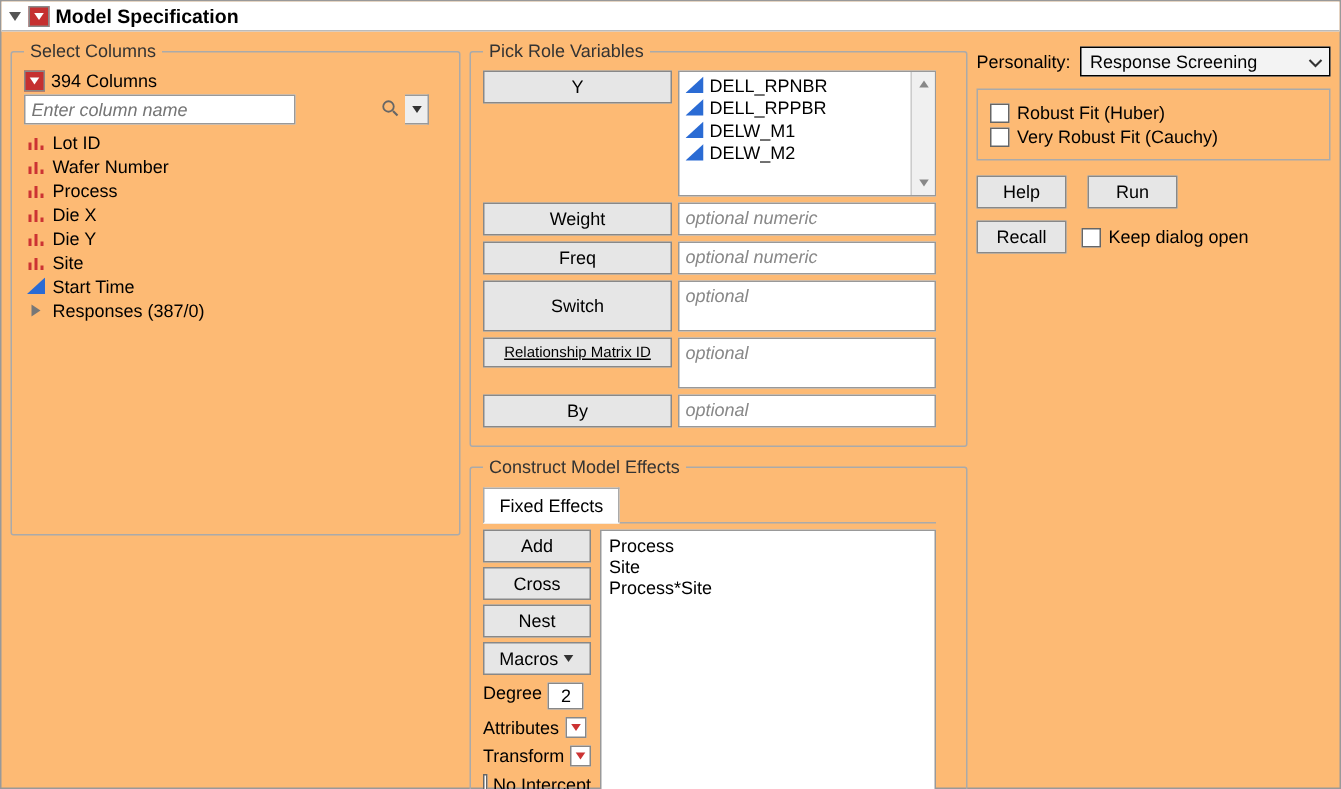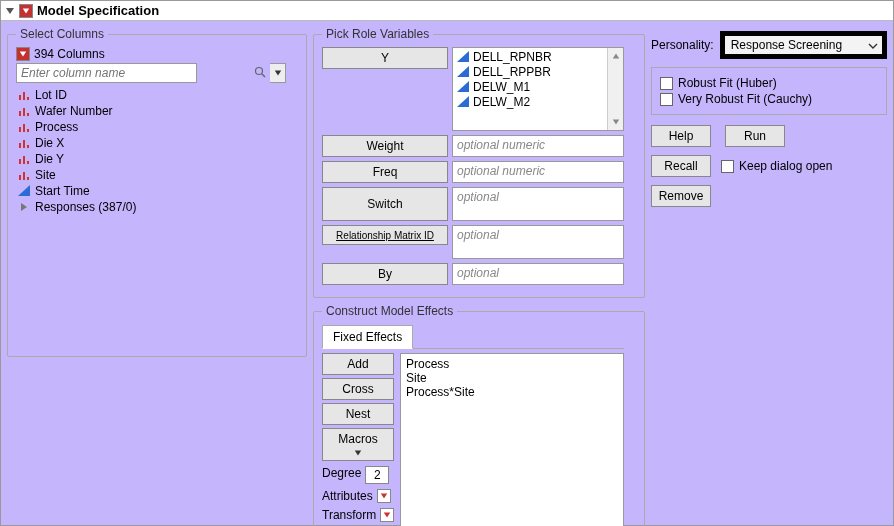--- a/index.html
+++ b/index.html
@@ -1,17 +1,17 @@
 <!DOCTYPE html>
 <html><head>
 <meta charset="utf-8">
 <style>
   * { box-sizing: border-box; font-family: "Segoe UI", Arial, sans-serif; font-size: 12px; }
   body { margin: 0; padding: 0; background: #fff; }
-  .window { width: 894px; height: 526px; background: #c4b5fd; border: 1px solid #999; display:flex; flex-direction:column; }
+  .window { width: 894px; height: 526px; background: #fdba74; border: 1px solid #999; display:flex; flex-direction:column; }
   .titlebar { display:flex; align-items:center; gap:4px; padding:2px 4px; background:#fff; border-bottom:1px solid #bbb;}
   .titlebar .disclosure { width:10px; height:10px; display:inline-flex; align-items:center; justify-content:center;}
   .red-btn { width:14px; height:14px; background:#c53030; border:1px solid #888; display:inline-flex; align-items:center; justify-content:center; }
   .red-btn svg { width:8px; height:8px; }
   .title-text { font-weight:bold; font-size:13px; }
   .content { flex:1; display:flex; padding:6px 6px 6px 6px; gap:6px; }
   fieldset { border:1px solid #aaa; border-radius:2px; padding:6px 20px 8px 8px; margin:0; position:relative;}
   fieldset > legend { padding:0 4px; font-size:12px; color:#333; }
   .col-left { width:300px; display:flex; flex-direction:column; }
   .col-mid { flex:1; display:flex; flex-direction:column; gap:6px; }
@@ -46,21 +46,21 @@
   .tab.inactive { color:#888; background:#f3f3f3;}
   .eff-body { display:flex; gap:6px; }
   .eff-btns { width:72px; display:flex; flex-direction:column; gap:3px;}
   .eff-btn { border:1px solid #888; background:#e6e6e6; text-align:center; padding:3px 2px; cursor:pointer; font-size:12px;}
   .eff-ctrl-row { display:flex; gap:4px; margin-top:2px; font-size:12px;}
   .deg-input { width:24px; border:1px solid #888; text-align:center; padding:1px;}
   .mini-red { width:14px; height:14px; border:1px solid #888; background:#fff; display:inline-flex; align-items:center; justify-content:center;}
   .eff-list { flex:1; border:1px solid #999; background:#fff; padding:3px 5px; height:175px;}
   
   .pers-row { display:flex; align-items:center; gap:6px; margin-bottom:4px;}
-  .pers-select { flex:1; border:5px solid #000000; background:#f3f3f3; padding:2px 1px 2px 6px; position:relative;}
+  .pers-select { flex:1; border:1px solid #000000; background:#f3f3f3; padding:2px 1px 2px 6px; position:relative;}
   .pers-select .caret { position:absolute; right:4px; top:5px;}
   .chk-row { display:flex; align-items:center; gap:5px; margin:2px 0 2px 0;}
   .chk { width:13px; height:13px; border:1px solid #666; background:#fff; display:inline-block;}
   .btn-row { display:flex; gap:14px; margin-top:6px; margin-bottom:4px;}
   .std-btn { border:1px solid #888; background:#e6e6e6; padding:3px 0; width:60px; text-align:center; cursor:pointer;}
   .side-btn-row { display:flex; align-items:center; gap:10px; margin-bottom:4px;}
   svg { display:block; }
 </style>
 </head>
 <body>
@@ -274,21 +274,21 @@
       <fieldset style="flex:1;">
         <legend>Construct Model Effects</legend>
         <div class="tabs">
           <div class="tab active">Fixed Effects</div>
         </div>
         <div class="eff-body">
           <div class="eff-btns">
             <div class="eff-btn">Add</div>
             <div class="eff-btn">Cross</div>
             <div class="eff-btn">Nest</div>
-            <div class="eff-btn" style="display:flex;align-items:center;justify-content:center;gap:3px;flex-direction:column;">
+            <div class="eff-btn" style="display:flex;align-items:center;justify-content:center;gap:3px;">
               <span>Macros</span>
               <svg width="8" height="8" viewBox="0 0 10 10">
                   <polygon points="1,2 9,2 5,8" fill="#333"></polygon>
                 </svg>
             </div>
             <div class="eff-ctrl-row">
               <span>Degree</span>
               <input class="deg-input" value="2" style="">
             </div>
             <div class="eff-ctrl-row">
@@ -347,18 +347,15 @@
         <div class="std-btn">Help</div>
         <div class="std-btn">Run</div>
       </div>
       <div class="side-btn-row">
         <div class="std-btn">Recall</div>
         <div class="chk-row" style="margin:0;">
           <span class="chk"></span>
           <span>Keep dialog open</span>
         </div>
       </div>
-      <div class="side-btn-row">
-        <div class="std-btn">Remove</div>
-      </div>
     </div>
   </div>
 </div>
 
 </body></html>

